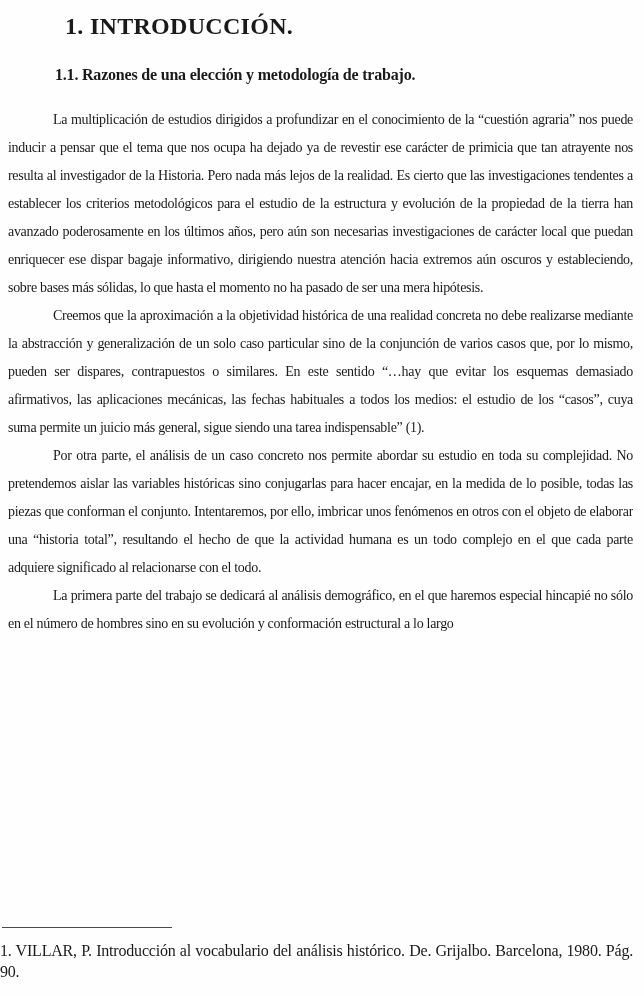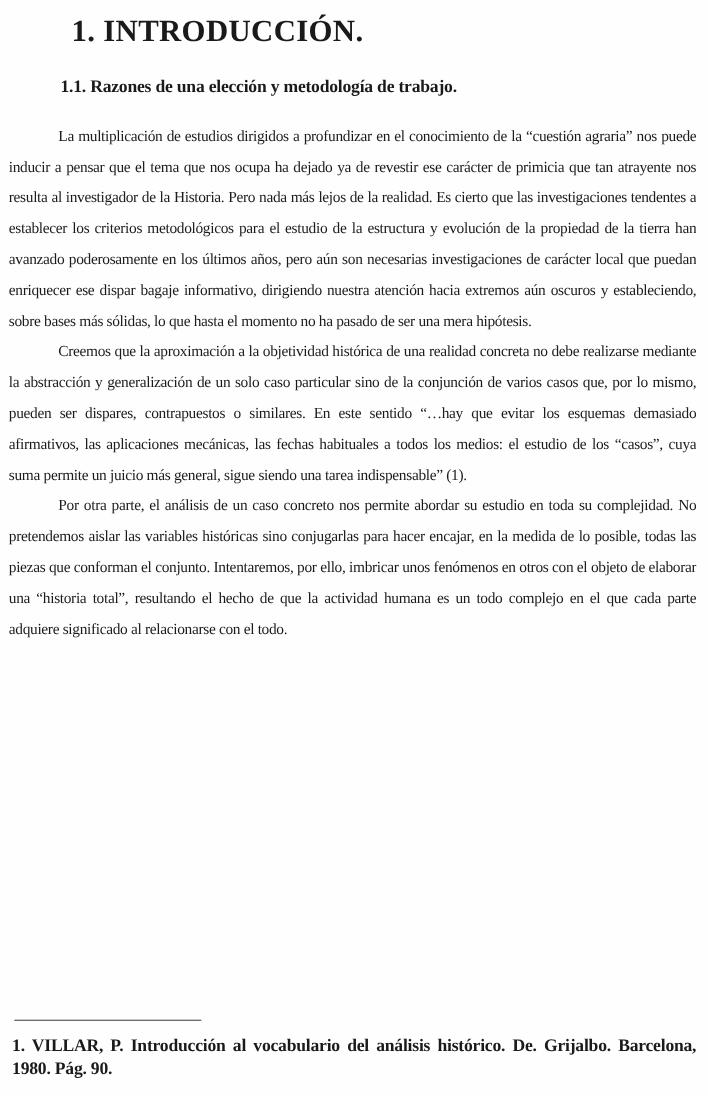--- a/index.html
+++ b/index.html
@@ -20,21 +20,21 @@
     position: absolute;
     inset: 0;
     padding: 0 11px 0 8px;
     box-sizing: border-box;
   }
   .content {
     height: 914px;
     overflow: hidden; 
   }
   h1.section-heading {
-    font-size: 28px;
+    font-size: 24px;
     font-weight: 700;
     margin: 13px 0 0 57px;
     letter-spacing: 0.3px;
   }
   h2.subsection-heading {
     font-size: 16px;
     font-weight: 700;
     margin: 26px 0 0 47px;
     letter-spacing: -0.2px;
   }
@@ -44,24 +44,23 @@
   .paragraphs p {
     font-size: 14px;
     line-height: 28px;
     margin: 0;
     text-align: justify;
     text-indent: 45px;
     letter-spacing: -0.3px;
   }
   .footnote {
     position: absolute;
-    left: 11px;
+    left: 0;
     right: 11px;
     top: 927px;
-    font-weight: bold;
   }
   .footnote-rule {
     width: 170px;
     height: 0;
     border-top: 1.5px solid var(--rule, #4a4a4a);
     margin: 0 0 12px 2px;
   }
   .footnote p.footnote-text {
     font-size: 16px;
     line-height: 21px;
@@ -75,20 +74,21 @@
 <body>
 
 <div class="page">
   <div class="content">
     <h1 class="section-heading">1. INTRODUCCIÓN.</h1>
     <h2 class="subsection-heading">1.1. Razones de una elección y metodología de trabajo.</h2>
     <div class="paragraphs">
       <p>La multiplicación de estudios dirigidos a profundizar en el conocimiento de la “cuestión agraria” nos puede inducir a pensar que el tema que nos ocupa ha dejado ya de revestir ese carácter de primicia que tan atrayente nos resulta al investigador de la Historia. Pero nada más lejos de la realidad. Es cierto que las investigaciones tendentes a establecer los criterios metodológicos para el estudio de la estructura y evolución de la propiedad de la tierra han avanzado poderosamente en los últimos años, pero aún son necesarias investigaciones de carácter local que puedan enriquecer ese dispar bagaje informativo, dirigiendo nuestra atención hacia extremos aún oscuros y estableciendo, sobre bases más sólidas, lo que hasta el momento no ha pasado de ser una mera hipótesis.</p>
       <p>Creemos que la aproximación a la objetividad histórica de una realidad concreta no debe realizarse mediante la abstracción y generalización de un solo caso particular sino de la conjunción de varios casos que, por lo mismo, pueden ser dispares, contrapuestos o similares. En este sentido “…hay que evitar los esquemas demasiado afirmativos, las aplicaciones mecánicas, las fechas habituales a todos los medios: el estudio de los “casos”, cuya suma permite un juicio más general, sigue siendo una tarea indispensable” (1).</p>
       <p>Por otra parte, el análisis de un caso concreto nos permite abordar su estudio en toda su complejidad. No pretendemos aislar las variables históricas sino conjugarlas para hacer encajar, en la medida de lo posible, todas las piezas que conforman el conjunto. Intentaremos, por ello, imbricar unos fenómenos en otros con el objeto de elaborar una “historia total”, resultando el hecho de que la actividad humana es un todo complejo en el que cada parte adquiere significado al relacionarse con el todo.</p>
+      <p>La primera parte del trabajo se dedicará al análisis demográfico, en el que haremos especial hincapié no sólo en el número de hombres sino en su evolución y conformación estructural a lo largo</p>
     </div>
   </div>
 
   <div class="footnote">
     <div class="footnote-rule"></div>
     <p class="footnote-text">1. VILLAR, P. Introducción al vocabulario del análisis histórico. De. Grijalbo. Barcelona, 1980. Pág. 90.</p>
   </div>
 </div>
 
 </body></html>

